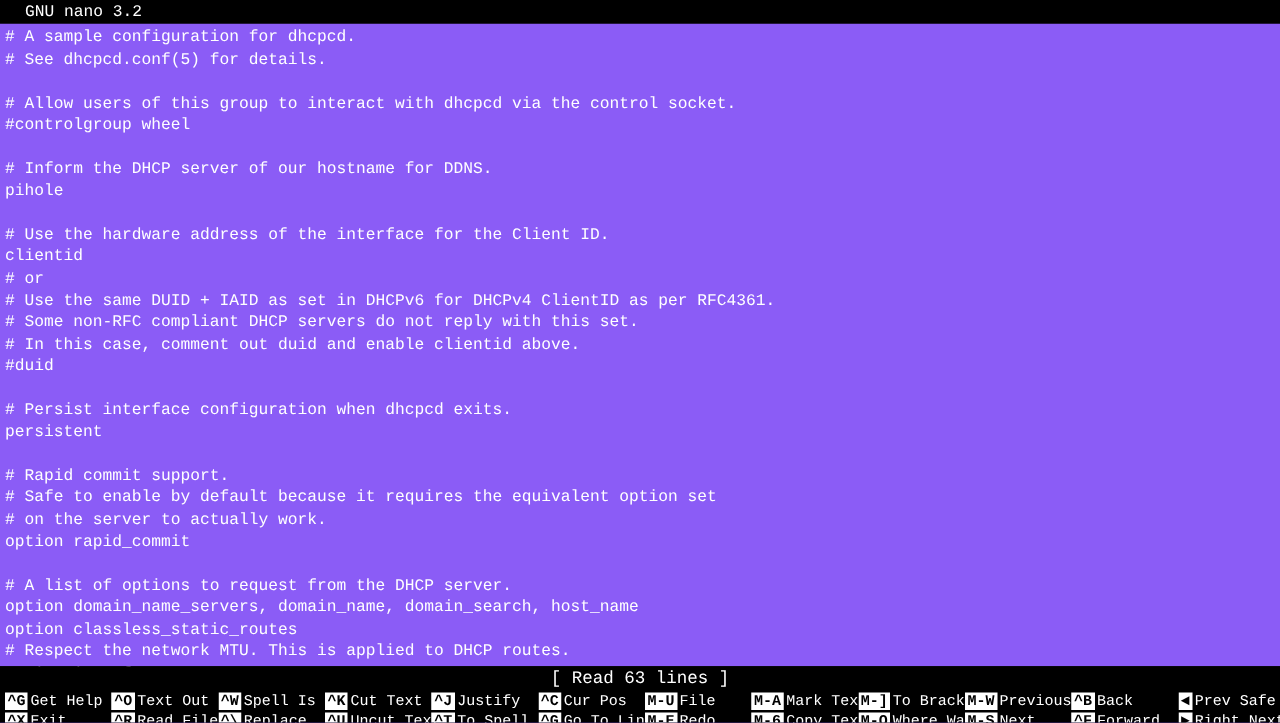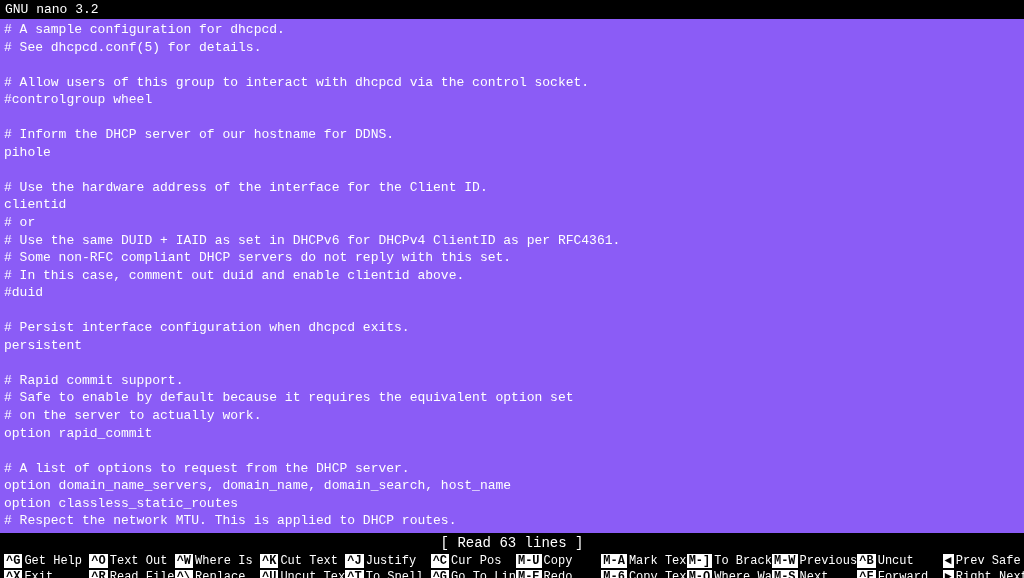--- a/index.html
+++ b/index.html
@@ -9,21 +9,21 @@
       font-family: 'Courier New', Courier, monospace;
       font-size: 13px;
       width: 1024px;
       height: 578px;
       overflow: hidden;
     }
     #title-bar {
       display: flex;
       justify-content: space-between;
       align-items: center;
-      padding: 2px 5px;
+      padding: 2px 20px;
       background: #000;
       color: #fff;
     }
     #title-bar .title-section {
       flex: 1;
       text-align: center;
     }
     #editor-area {
       background: #8b5cf6;
       color: #fff;
@@ -147,53 +147,53 @@
     <div class="cmd-item">
     <span class="cmd-key">^G</span>
     <span class="cmd-label">Get Help</span>
   </div>
     <div class="cmd-item">
     <span class="cmd-key">^O</span>
     <span class="cmd-label">Text Out</span>
   </div>
     <div class="cmd-item">
     <span class="cmd-key">^W</span>
-    <span class="cmd-label">Where Is</span>
+    <span class="cmd-label">Spell Is</span>
   </div>
     <div class="cmd-item">
     <span class="cmd-key">^K</span>
     <span class="cmd-label">Cut Text</span>
   </div>
     <div class="cmd-item">
     <span class="cmd-key">^J</span>
     <span class="cmd-label">Justify</span>
   </div>
     <div class="cmd-item">
     <span class="cmd-key">^C</span>
     <span class="cmd-label">Cur Pos</span>
   </div>
     <div class="cmd-item">
     <span class="cmd-key">M-U</span>
-    <span class="cmd-label">Copy</span>
+    <span class="cmd-label">File</span>
   </div>
     <div class="cmd-item">
     <span class="cmd-key">M-A</span>
     <span class="cmd-label">Mark Text</span>
   </div>
     <div class="cmd-item">
     <span class="cmd-key">M-]</span>
     <span class="cmd-label">To Bracket</span>
   </div>
     <div class="cmd-item">
     <span class="cmd-key">M-W</span>
     <span class="cmd-label">Previous</span>
   </div>
     <div class="cmd-item">
     <span class="cmd-key">^B</span>
-    <span class="cmd-label">Uncut</span>
+    <span class="cmd-label">Back</span>
   </div>
     <div class="cmd-item">
     <span class="cmd-key">◄</span>
     <span class="cmd-label">Prev Safe</span>
   </div>
     <div class="cmd-item">
     <span class="cmd-key">^X</span>
     <span class="cmd-label">Exit</span>
   </div>
     <div class="cmd-item">

